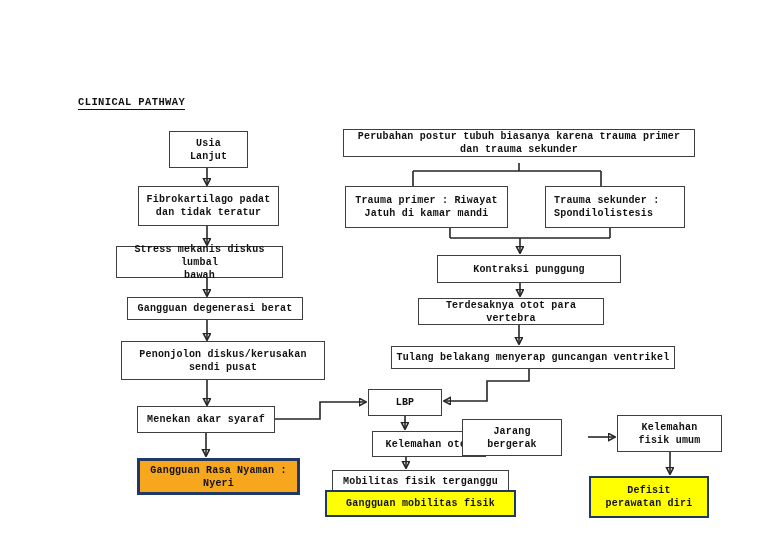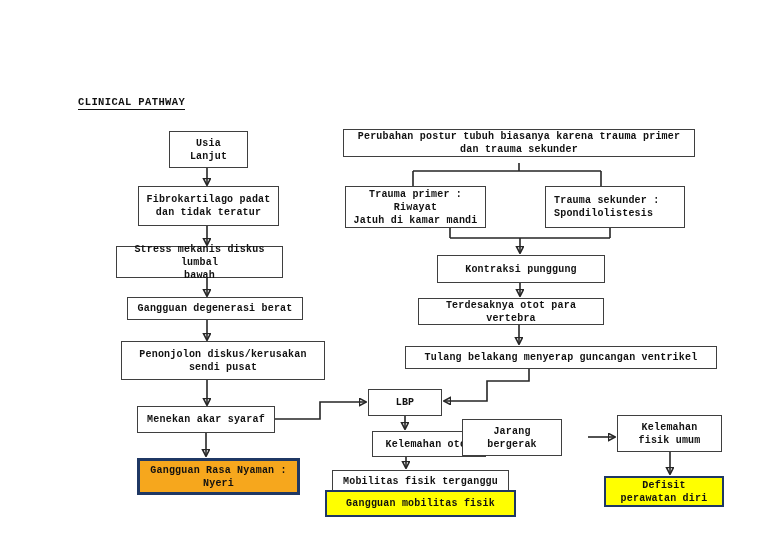--- a/index.html
+++ b/index.html
@@ -61,31 +61,31 @@
 bawah</div>
   <div class="node" style="left:127px;top:297px;width:176px;height:23px;">Gangguan degenerasi berat</div>
   <div class="node" style="left:121px;top:341px;width:204px;height:39px;">Penonjolon diskus/kerusakan
 sendi pusat</div>
   <div class="node" style="left:137px;top:406px;width:138px;height:27px;">Menekan akar syaraf</div>
   <div class="node orange" style="left:137px;top:458px;width:163px;height:37px;">Gangguan Rasa Nyaman :
 Nyeri</div>
 
   <div class="node" style="left:343px;top:129px;width:352px;height:28px;">Perubahan postur tubuh biasanya karena trauma primer
 dan trauma sekunder</div>
-  <div class="node" style="left:345px;top:186px;width:141px;height:42px;">Trauma primer : Riwayat
+  <div class="node" style="left:345px;top:186px;width:163px;height:42px;">Trauma primer : Riwayat
 Jatuh di kamar mandi</div>
   <div class="node align-left" style="left:545px;top:186px;width:140px;height:42px;">Trauma sekunder :
 Spondilolistesis</div>
-  <div class="node" style="left:437px;top:255px;width:168px;height:28px;">Kontraksi punggung</div>
+  <div class="node" style="left:437px;top:255px;width:184px;height:28px;">Kontraksi punggung</div>
   <div class="node" style="left:418px;top:298px;width:186px;height:27px;">Terdesaknya otot para vertebra</div>
-  <div class="node" style="left:405px;top:346px;width:312px;height:23px;">Tulang belakang menyerap guncangan ventrikel</div>
+  <div class="node" style="left:391px;top:346px;width:284px;height:23px;">Tulang belakang menyerap guncangan ventrikel</div>
   <div class="node" style="left:368px;top:389px;width:74px;height:27px;">LBP</div>
   <div class="node" style="left:372px;top:431px;width:114px;height:26px;">Kelemahan otot</div>
   <div class="node" style="left:462px;top:419px;width:100px;height:37px;">Jarang
 bergerak</div>
   <div class="node" style="left:617px;top:415px;width:105px;height:37px;">Kelemahan
 fisik umum</div>
   <div class="node" style="left:332px;top:470px;width:177px;height:23px;">Mobilitas fisik terganggu</div>
   <div class="node yellow" style="left:325px;top:490px;width:191px;height:27px;">Gangguan mobilitas fisik</div>
-  <div class="node yellow" style="left:604px;top:476px;width:120px;height:31px;">Defisit
+  <div class="node yellow" style="left:589px;top:476px;width:120px;height:42px;">Defisit
 perawatan diri</div>
 
 </div>
 
 </body></html>

